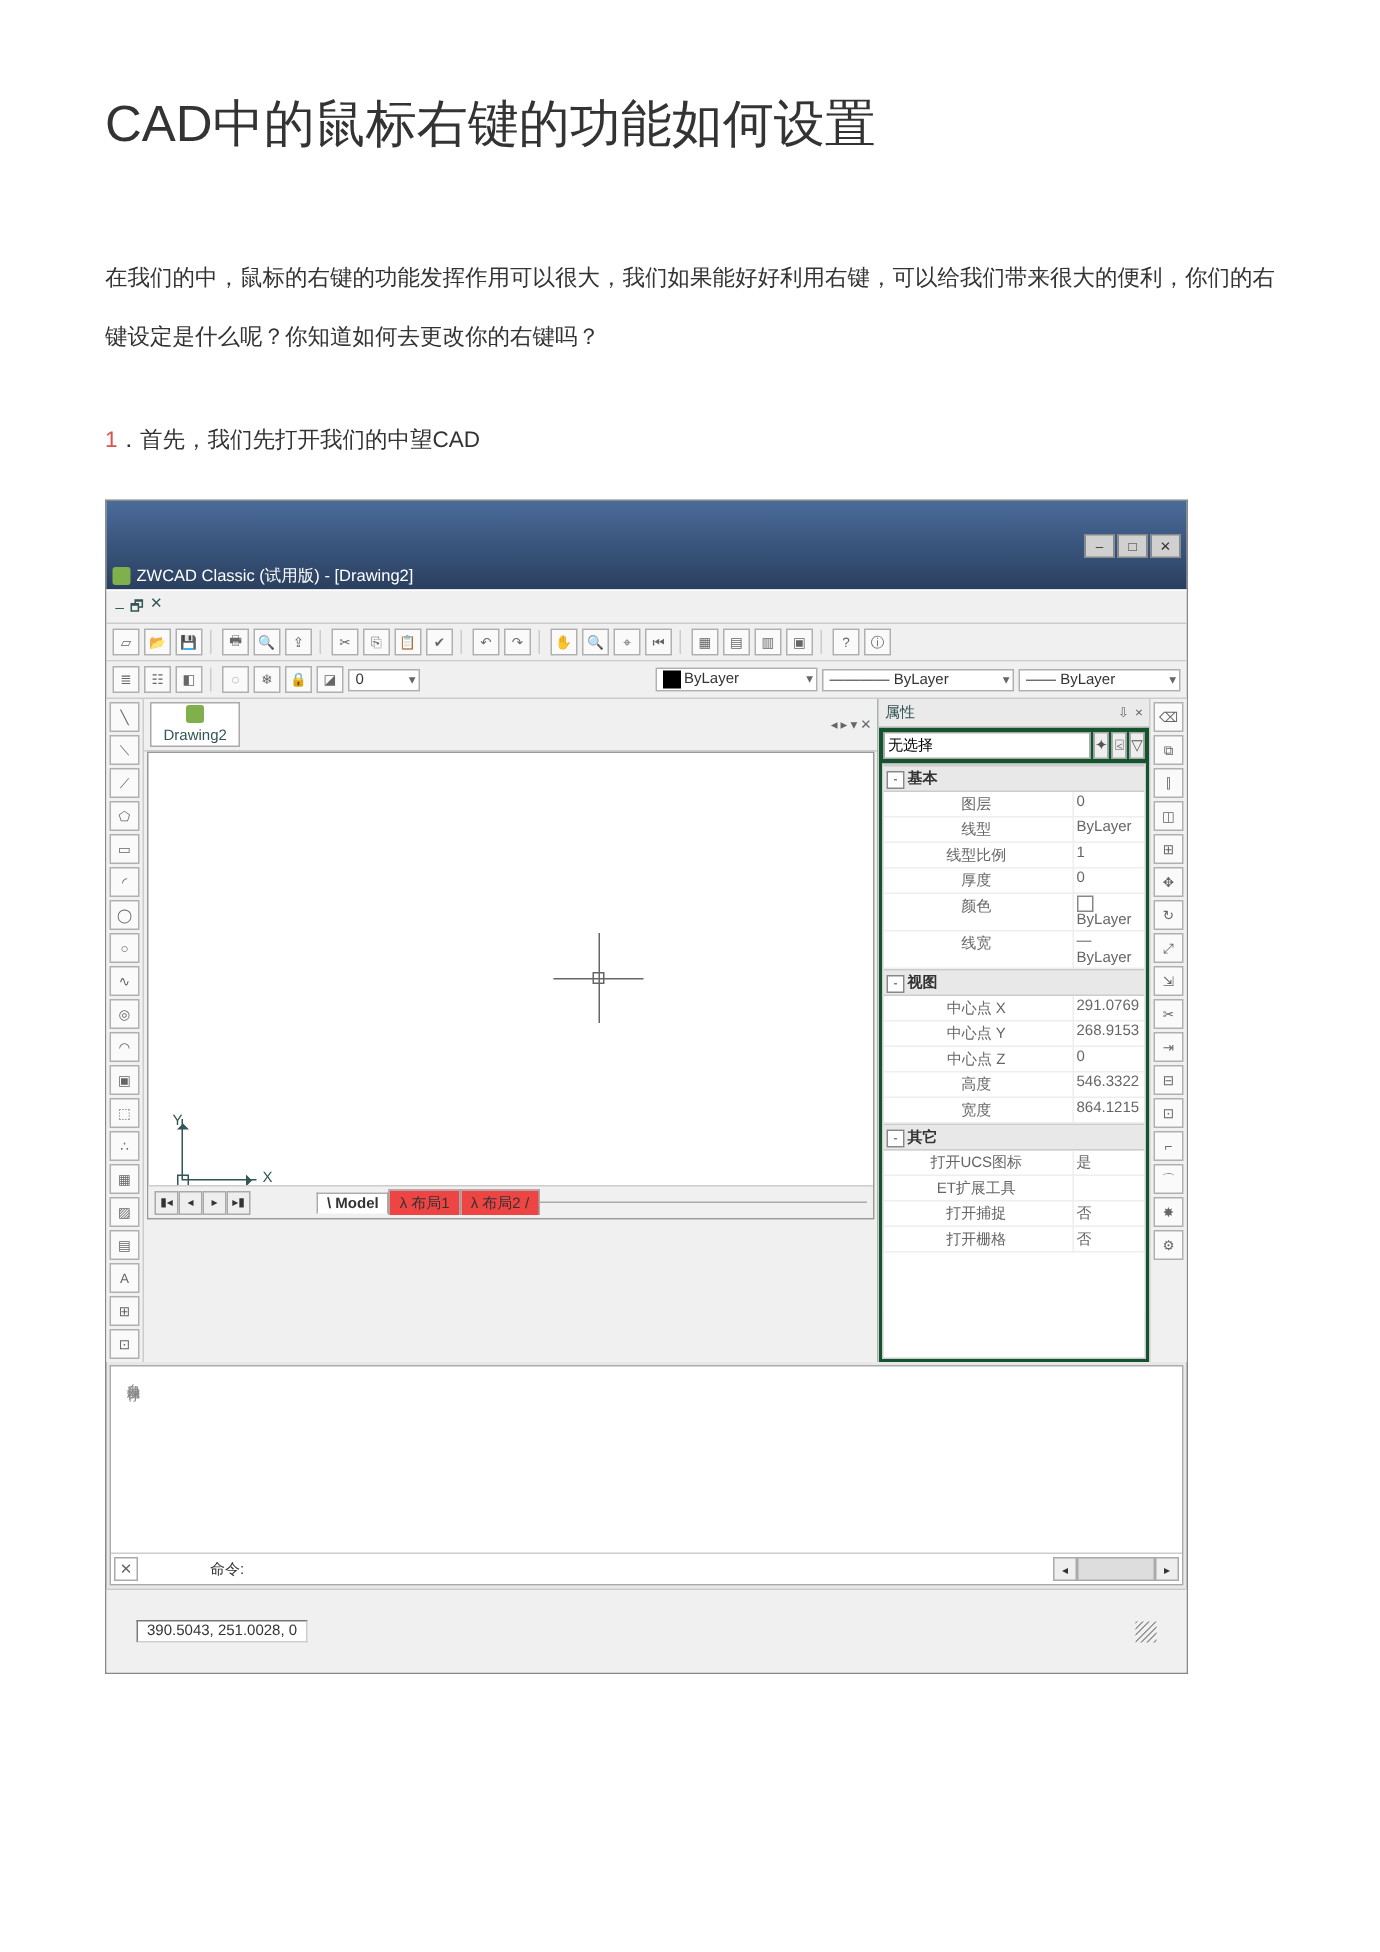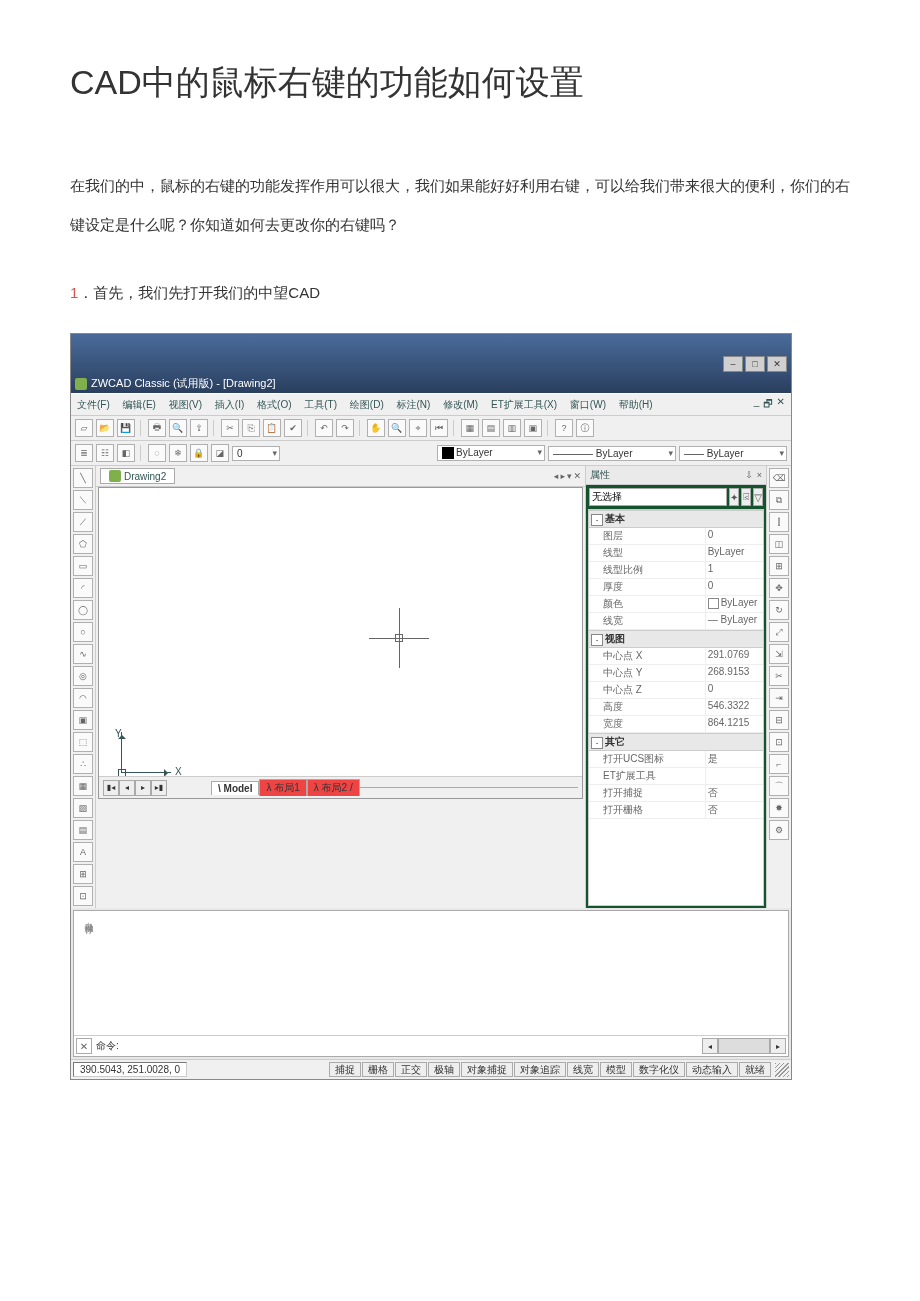--- a/index.html
+++ b/index.html
@@ -76,21 +76,21 @@
   .tb-sep { width:2px;height:16px;border-left:1px solid #ccc;margin:0 2px;}
   .tb-sel { border:1px solid #b0b0b0;background:#fff;padding:1px 12px 1px 4px;font-size:10px;position:relative;}
   .tb-sel:after{content:"▾";position:absolute;right:2px;top:1px;font-size:9px;color:#666;}
   .swatch{width:12px;height:12px;background:#000;display:inline-block;vertical-align:middle;margin-right:2px;}
 
   .workarea { display:flex; background:#f0f0f0; }
   .vtoolbar { background:#f0f0f0; display:flex;flex-direction:column;gap:2px;padding:2px;border-right:1px solid #ccc;}
   .vtoolbar .tb-ico{width:18px;height:18px;}
   .canvas-wrap{flex:1;display:flex;flex-direction:column;}
   .tabrow{background:#f0f0f0;padding:2px 4px;display:flex;align-items:center;border-bottom:1px solid #ccc;}
-  .drawtab{background:#fff;border:1px solid #aaa;padding:1px 8px;display:flex;align-items:center;gap:3px;color:#355;}
+  .drawtab{background:#fff;border:1px solid #aaa;padding:1px 8px;display:flex;align-items:center;gap:3px;color:#355;flex-direction:column;}
   .drawtab .dicon{width:12px;height:12px;background:#7fb04c;border-radius:2px;}
   .tabrow .navbtns{margin-left:auto;display:flex;gap:2px;font-size:9px;color:#666;}
   .canvas{background:#fff;height:310px;position:relative;border:1px solid #999;margin:0 2px;}
   .crosshair{position:absolute;left:300px;top:150px;}
   .crosshair .h{position:absolute;width:60px;height:1px;background:#666;left:-30px;top:0;}
   .crosshair .v{position:absolute;height:60px;width:1px;background:#666;top:-30px;left:0;}
   .crosshair .c{position:absolute;width:6px;height:6px;border:1px solid #666;left:-4px;top:-4px;}
   .ucs{position:absolute;left:16px;bottom:30px;color:#355;}
   .ucs .y{position:absolute;left:0;top:-40px;}
   .ucs .arrowy{position:absolute;left:6px;top:-36px;width:1px;height:40px;background:#355;}
@@ -108,35 +108,35 @@
   .prop-panel{width:180px;background:#14532d;border-left:1px solid #ccc;display:flex;flex-direction:column;}
   .prop-head{padding:2px 4px;display:flex;justify-content:space-between;align-items:center;border-bottom:1px solid #ccc;background:#eaeaea;color:#355;}
   .prop-head .r{display:flex;gap:4px;font-size:9px;color:#666;}
   .prop-sel{padding:3px;display:flex;gap:2px;align-items:center;}
   .prop-sel input{flex:1;border:1px solid #aaa;font-size:10px;padding:1px 2px;height:14px;}
   .prop-sel .pbtn{width:16px;height:16px;border:1px solid #aaa;background:#eee;display:flex;align-items:center;justify-content:center;font-size:10px;color:#555;}
   .prop-body{flex:1;background:#fff;overflow:auto;border:1px solid #ccc;margin:0 2px 2px 2px;}
   .prop-group{background:#e8e8e8;padding:1px 2px;font-size:10px;color:#333;border-top:1px solid #ccc;border-bottom:1px solid #ccc;}
   .prop-group .tog{display:inline-block;width:10px;height:10px;border:1px solid #888;background:#fff;font-size:8px;text-align:center;line-height:9px;margin-right:2px;color:#333;}
   .prop-row{display:flex;font-size:10px;}
-  .prop-row .k{width:55%;padding:1px 6px 1px 14px;color:#666;border-bottom:1px solid #eee;border-right:1px solid #eee;}
+  .prop-row .k{width:55%;padding:1px 16px 1px 14px;color:#666;border-bottom:1px solid #eee;border-right:1px solid #eee;text-align:center;}
   .prop-row .v{flex:1;padding:1px 2px;color:#666;border-bottom:1px solid #eee;}
   .prop-row .v .sw{display:inline-block;width:9px;height:9px;border:1px solid #888;margin-right:2px;vertical-align:middle;}
 
   .cmdarea{background:#fff;border:1px solid #aaa;margin:2px;}
   .cmdhist{height:120px;padding:2px;font-size:10px;color:#555;position:relative;}
   .cmdhist .lines{writing-mode:vertical-rl;text-orientation:upright;font-size:9px;color:#888;position:absolute;left:8px;top:4px;letter-spacing:1px;}
   .cmdline{display:flex;align-items:center;border-top:1px solid #ccc;padding:2px;}
   .cmdline .x{width:14px;height:14px;border:1px solid #aaa;display:flex;align-items:center;justify-content:center;margin-right:4px;color:#666;}
-  .cmdline .lbl{color:#333;}
+  .cmdline .lbl{color:#333;margin-left:44px;}
   .cmdline input{flex:1;border:none;font-size:10px;padding:0 2px;outline:none;}
   .cmdline .scr{display:flex;gap:0;}
   .cmdline .scr div{width:14px;height:14px;border:1px solid #aaa;background:#eee;font-size:8px;display:flex;align-items:center;justify-content:center;}
 
-  .statusbar{background:#f0f0f0;border-top:1px solid #ccc;display:flex;align-items:center;font-size:10px;padding:2px;}
+  .statusbar{background:#f0f0f0;border-top:1px solid #ccc;display:flex;align-items:center;font-size:10px;padding:20px;}
   .statusbar .coords{border:1px inset #ccc;padding:1px 6px;background:#fff;margin-right:auto;}
   .statusbar .sbtn{border:1px solid #aaa;padding:1px 5px;margin-left:1px;background:#eee;color:#333;}
   .statusbar .grip{width:14px;height:14px;margin-left:4px;background:repeating-linear-gradient(135deg,#999,#999 1px,transparent 1px,transparent 3px);}
 </style>
 </head>
 <body>
 
 <h1 class="page-title">CAD中的鼠标右键的功能如何设置</h1>
 
 <p class="body-text">在我们的中，鼠标的右键的功能发挥作用可以很大，我们如果能好好利用右键，可以给我们带来很大的便利，你们的右键设定是什么呢？你知道如何去更改你的右键吗？</p>
@@ -153,34 +153,20 @@
       <span>ZWCAD Classic (试用版) - [Drawing2]</span>
     </div>
     <div class="ctrls">
       <div class="ctrl">–</div>
       <div class="ctrl">□</div>
       <div class="ctrl">✕</div>
     </div>
   </div>
 
   <div class="menubar">
-    <div class="menus">
-      <span>文件(F)</span>
-      <span>编辑(E)</span>
-      <span>视图(V)</span>
-      <span>插入(I)</span>
-      <span>格式(O)</span>
-      <span>工具(T)</span>
-      <span>绘图(D)</span>
-      <span>标注(N)</span>
-      <span>修改(M)</span>
-      <span>ET扩展工具(X)</span>
-      <span>窗口(W)</span>
-      <span>帮助(H)</span>
-    </div>
     <div class="docctrls">
       <span>_</span>
       <span>🗗</span>
       <span>✕</span>
     </div>
   </div>
 
   <div class="toolbar">
     <span class="tb-ico">▱</span>
     <span class="tb-ico">📂</span>
@@ -413,17 +399,16 @@
       <div class="scr">
         <div>◂</div>
         <div style="width:50px;background:#ddd"></div>
         <div>▸</div>
       </div>
     </div>
   </div>
 
   <div class="statusbar">
     <span class="coords">390.5043, 251.0028, 0</span>
-    <span id="status-btns"><span class="sbtn">捕捉</span><span class="sbtn">栅格</span><span class="sbtn">正交</span><span class="sbtn">极轴</span><span class="sbtn">对象捕捉</span><span class="sbtn">对象追踪</span><span class="sbtn">线宽</span><span class="sbtn">模型</span><span class="sbtn">数字化仪</span><span class="sbtn">动态输入</span><span class="sbtn">就绪</span></span>
     <span class="grip"></span>
   </div>
 
 </div>
 
 </body></html>

